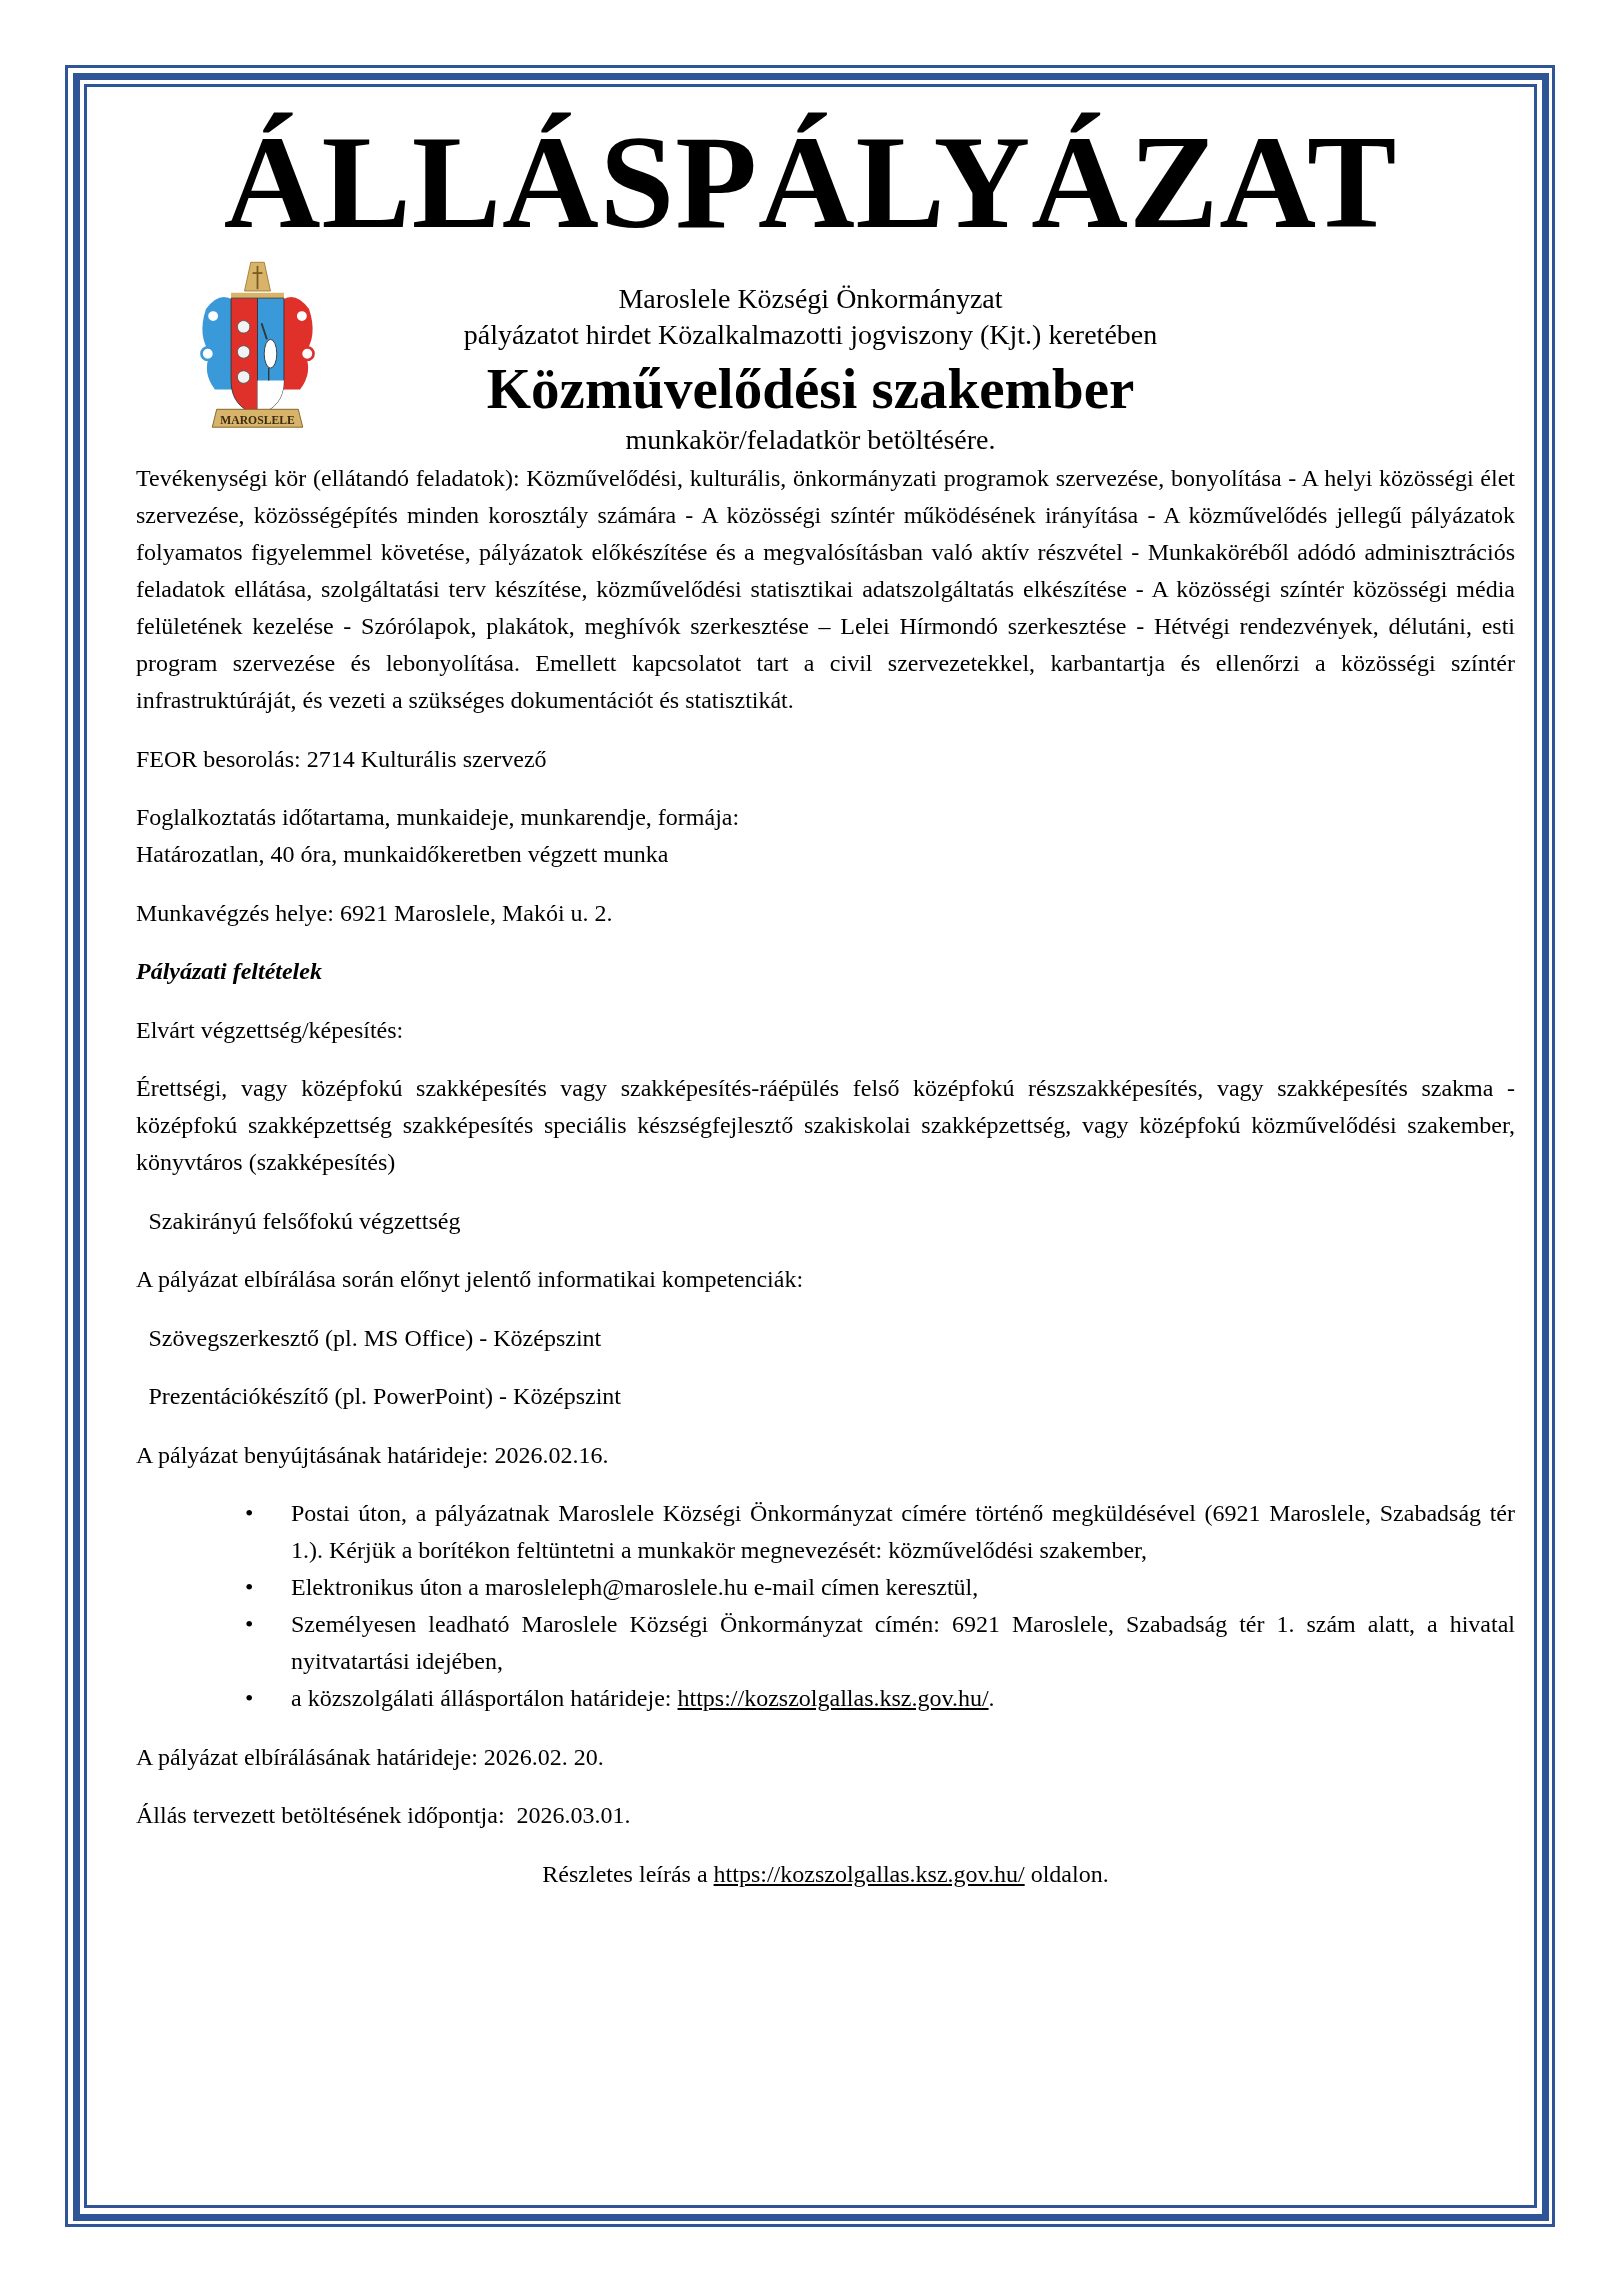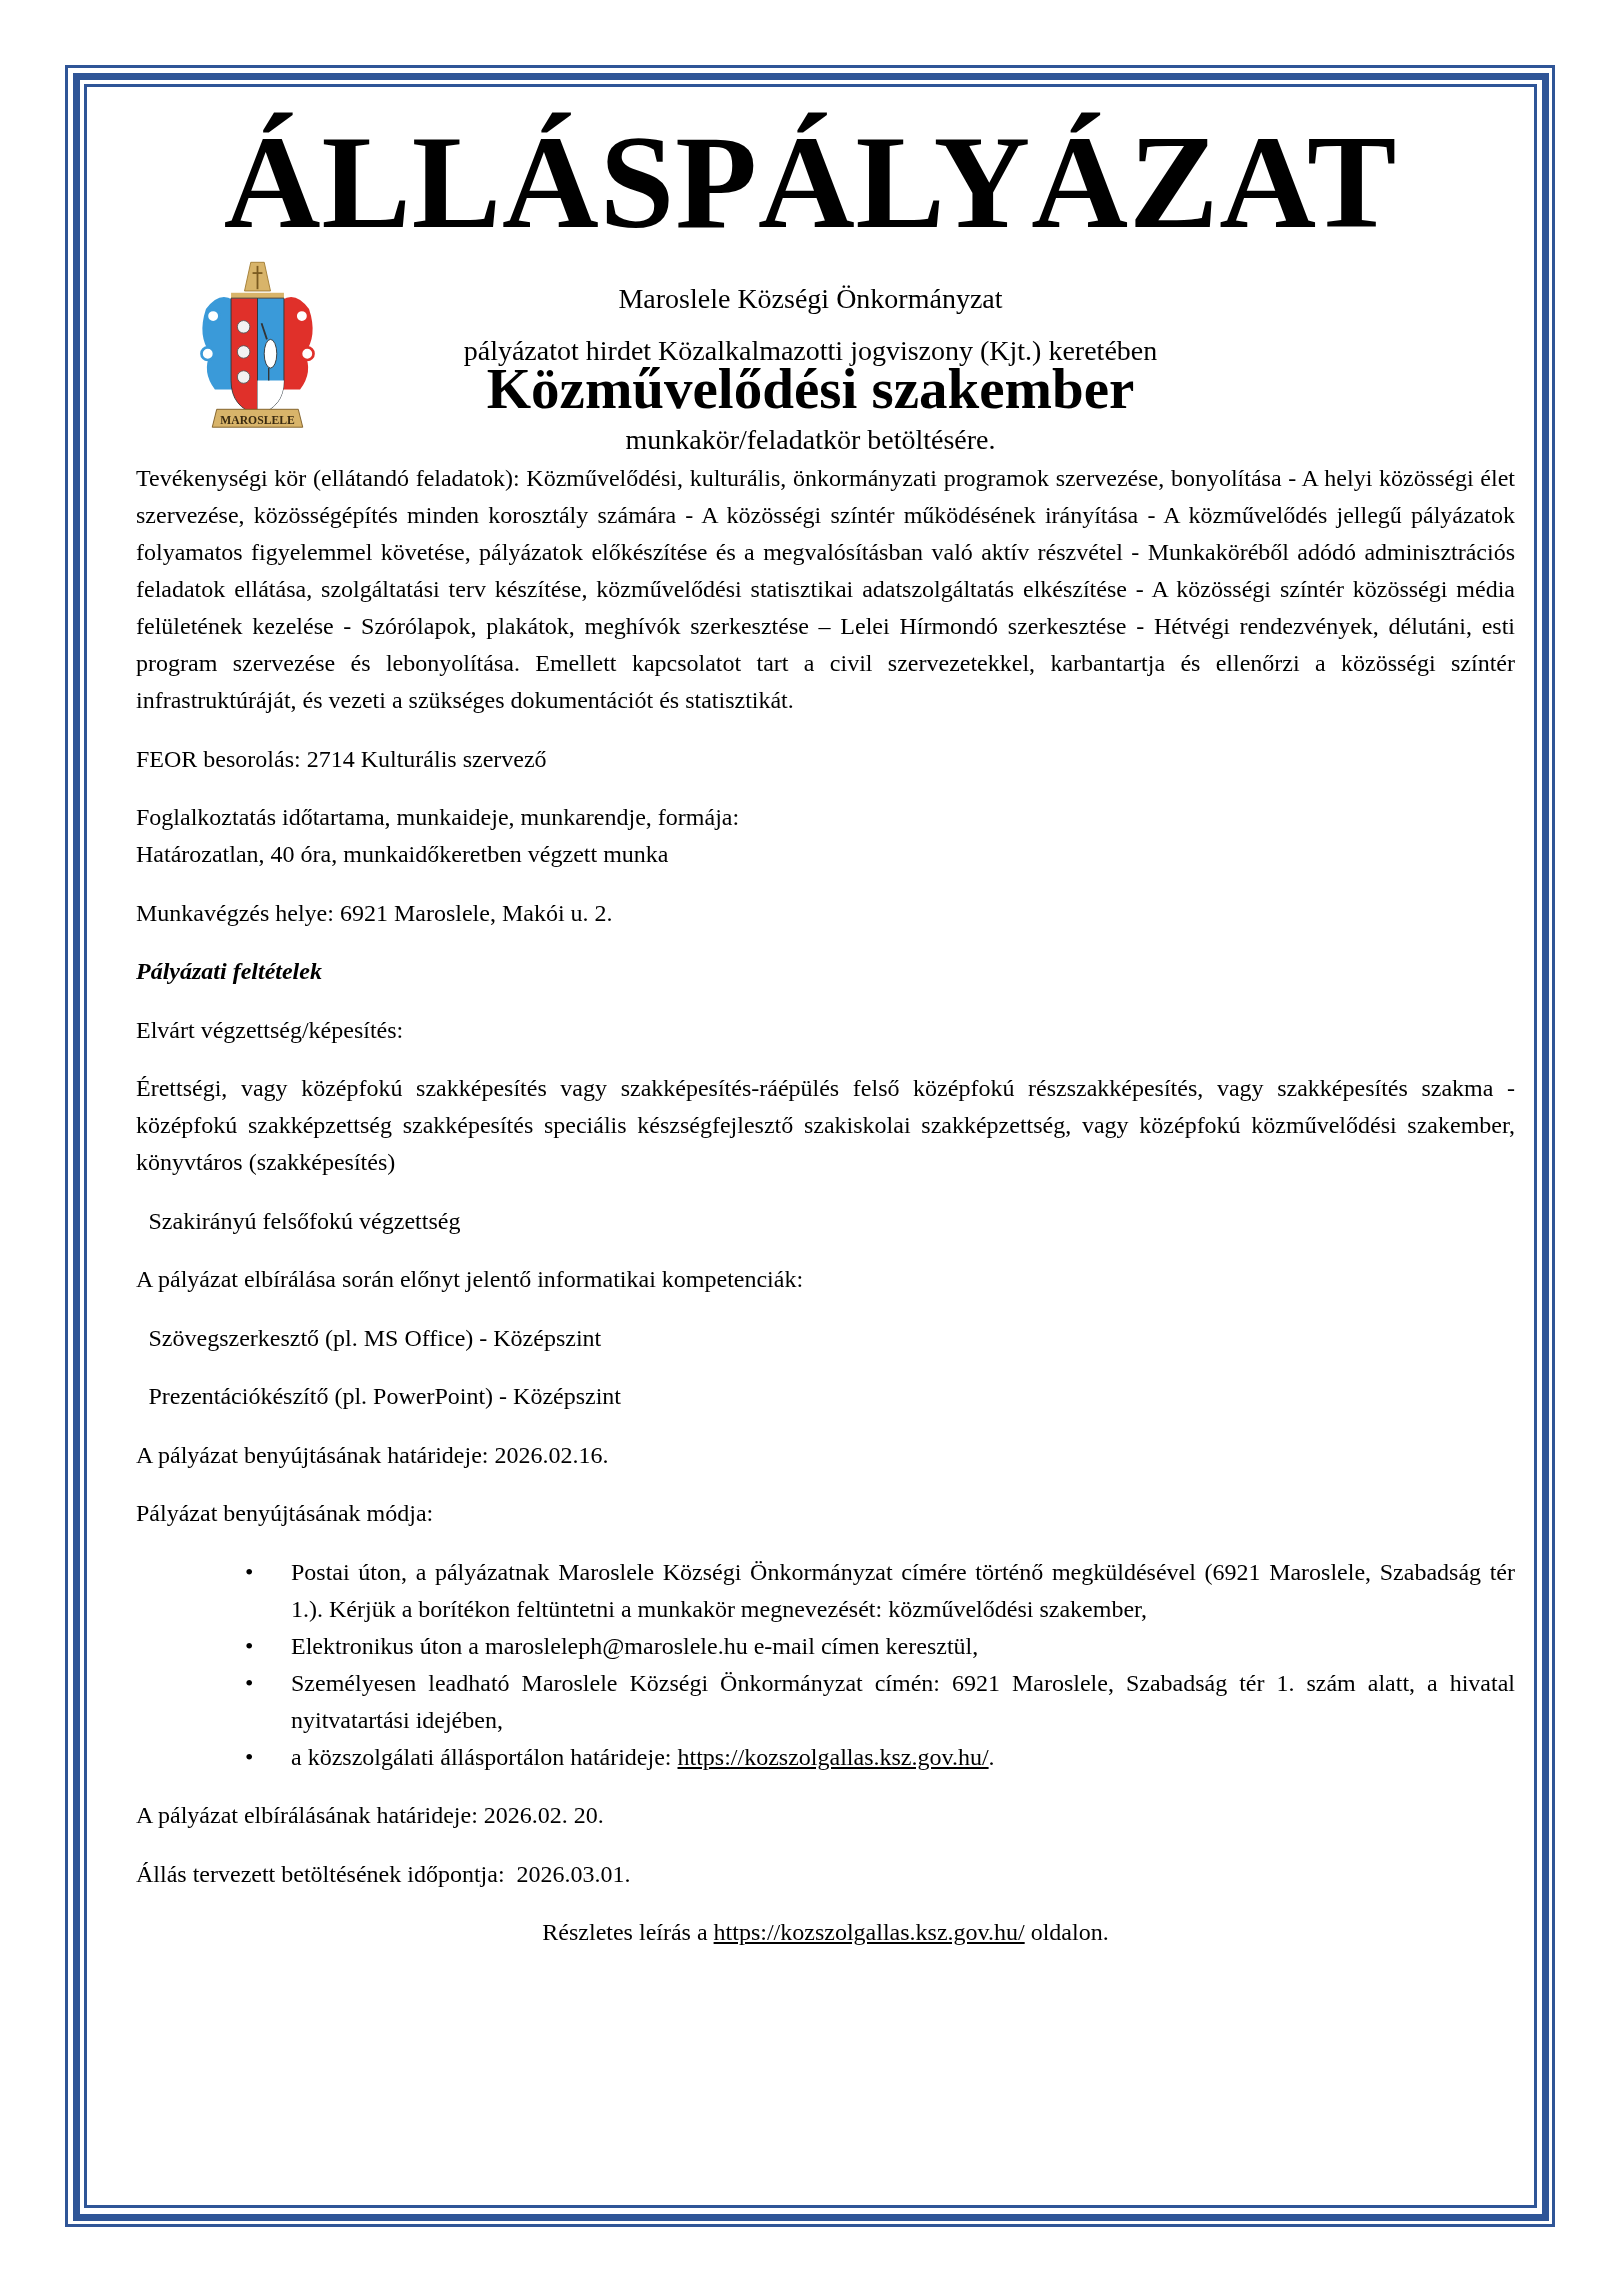--- a/index.html
+++ b/index.html
@@ -10,21 +10,21 @@
   .f2 { left: 73px; top: 73px; width: 1476px; height: 2148px; border: 7.2px solid #2f5597; }
   .f3 { left: 84px; top: 84px; width: 1453px; height: 2124px; border: 3.6px solid #2f5597; }
 
   .title { position: absolute; left: 0; width: 1621px; top: 106px; text-align: center;
            font-weight: bold; font-size: 134px; line-height: 152px; letter-spacing: 0.9px; }
 
   .logo { position: absolute; left: 197px; top: 255px; width: 121px; height: 184px; }
 
   .hdr { position: absolute; left: 0; width: 1621px; text-align: center; font-size: 28px; }
   .hdr1 { top: 283px; }
-  .hdr2 { top: 319px; margin-top: 16px; }
+  .hdr2 { top: 319px; }
   .hdr3 { top: 356px; font-size: 57px; font-weight: bold; }
   .hdr4 { top: 424px; }
 
   .body { position: absolute; left: 136px; width: 1379px; top: 460px; font-size: 24px; line-height: 37px; }
   .body p { margin: 0 0 21.5px 0; }
   .just { text-align: justify; }
   b { font-weight: normal; margin-top: 12px; }
   .it { font-style: italic; font-weight: bold; }
   .indent { padding-left: 12.5px; }
   ul.bullets { list-style: none; margin: 0 0 21.5px 0; padding: 0; }
@@ -114,23 +114,20 @@
     <b>A pályázat elbírálása során előnyt jelentő informatikai kompetenciák:</b>
   </p>
   <p class="indent">Szövegszerkesztő (pl. MS Office) - Középszint</p>
   <p class="indent">Prezentációkészítő (pl. PowerPoint) - Középszint</p>
 
   <p>
     <b>A pályázat benyújtásának határideje:</b>
     <span>2026.02.16.</span>
   </p>
 
-  <p>
-    <b>Pályázat benyújtásának módja:</b>
-  </p>
   <ul class="bullets">
     <li><span class="dot">•</span><span>Postai úton, a pályázatnak Maroslele Községi Önkormányzat címére történő megküldésével (6921 Maroslele, Szabadság tér 1.). Kérjük a borítékon feltüntetni a munkakör megnevezését: közművelődési szakember,</span></li>
     <li><span class="dot">•</span><span>Elektronikus úton a marosleleph@maroslele.hu e-mail címen keresztül,</span></li>
     <li><span class="dot">•</span><span>Személyesen leadható Maroslele Községi Önkormányzat címén: 6921 Maroslele, Szabadság tér 1. szám alatt, a hivatal nyitvatartási idejében,</span></li>
     <li><span class="dot">•</span><span>a közszolgálati állásportálon határideje: </span><span class="link">https://kozszolgallas.ksz.gov.hu/</span><span>.</span></li>
   </ul>
 
   <p>
     <b>A pályázat elbírálásának határideje:</b>
     <span>2026.02. 20.</span>

